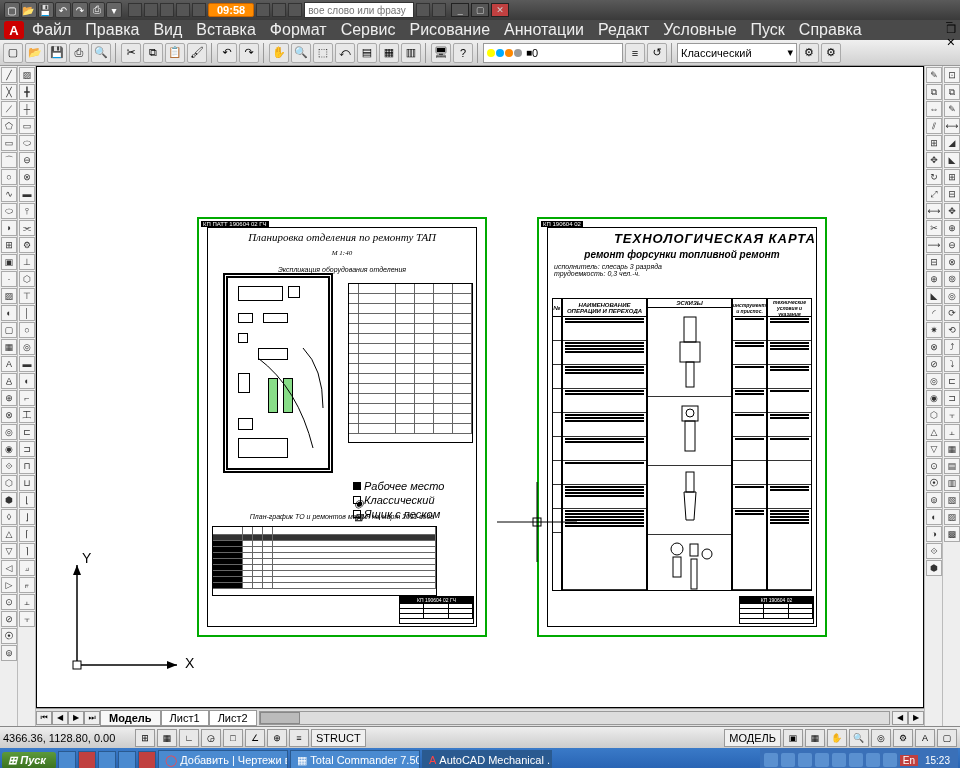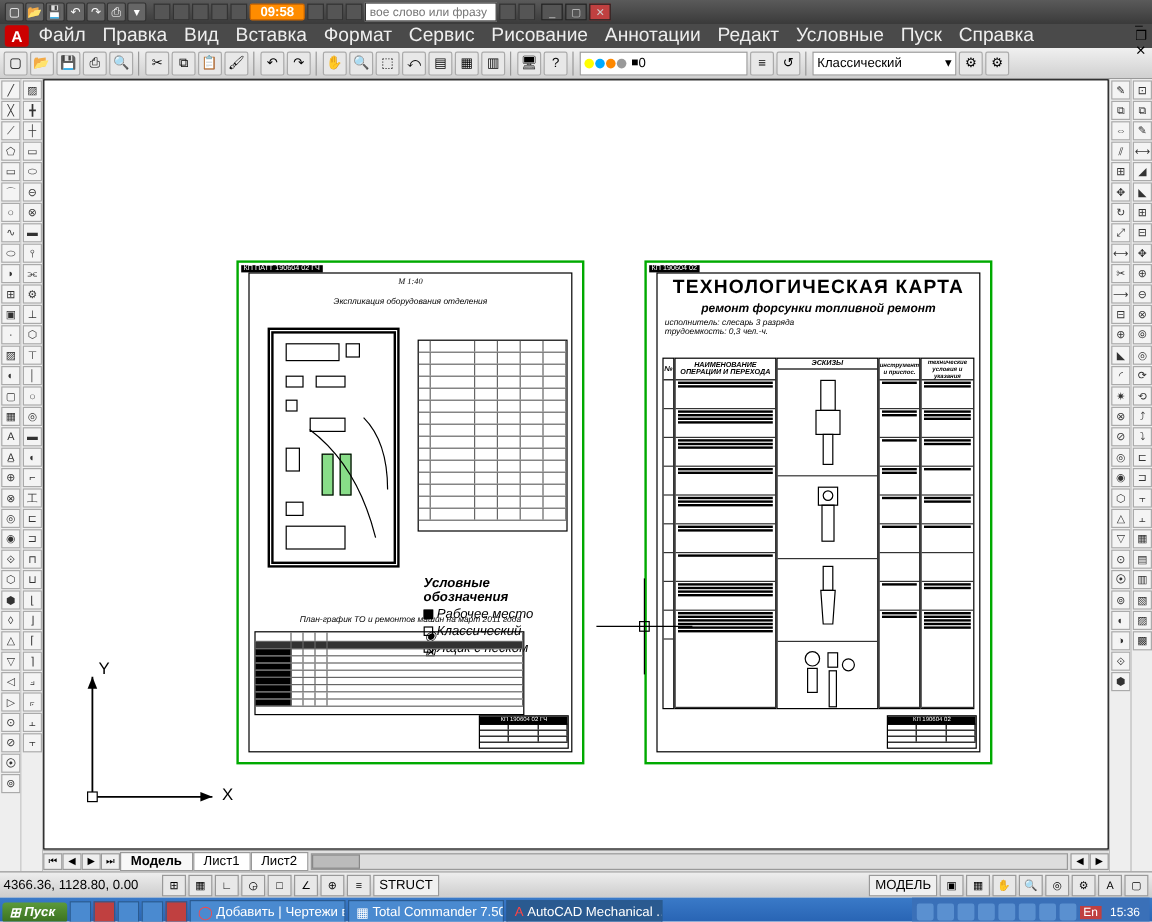--- a/index.html
+++ b/index.html
@@ -48,21 +48,21 @@
 
 .cursor { position:absolute; left:460px; top:415px; }
 .cursor svg { overflow:visible; }
 
 
 .sheet { position:absolute; background:#fff; border:2px solid #0a0;}
 .sheet.s1 { left:160px; top:150px; width:290px; height:420px; }
 .sheet.s2 { left:500px; top:150px; width:290px; height:420px; }
 .sheet .inner { position:absolute; left:8px; right:8px; top:8px; bottom:8px; border:1px solid #000;}
 .sheet .hdr { text-align:center; font-style:italic; font-family: 'Times New Roman', serif; font-size:11px; padding:3px 0;}
-.sheet .hdr2 { text-align:center; font-weight:bold; font-size:16px; letter-spacing:1px; padding:3px 0;}
+.sheet .hdr2 { text-align:right; font-weight:bold; font-size:13px; letter-spacing:1px; padding:3px 0;font-style:italic;}
 .sheet .sub { text-align:center; font-style:italic; font-size:10px;}
 .sheet .tiny { font-size:7px; font-style:italic;}
 .sheet .label-tl { position:absolute; top:2px; left:2px; font-size:6px; background:#000; color:#fff; padding:0 2px;}
 
 
 .floorplan { position:absolute; left:15px; top:45px; width:110px; height:200px; border:5px double #000;}
 .floorplan .room-item { position:absolute; border:1px solid #000; background:#fff; font-size:6px; display:flex; align-items:center; justify-content:center;}
 
 
 .mini-table { position:absolute; border:1px solid #000; font-size:5px;}
@@ -297,20 +297,21 @@
     <div class="t">⫠</div>
     <div class="t">⫟</div>
   </div>
 
   <div class="canvas-area">
     <div class="canvas">
 
       <div class="sheet s1">
         <div class="label-tl">КП ПАТТ 190604 02 ГЧ</div>
         <div class="inner">
+          <div class="hdr">Планировка отделения по ремонту ТАП</div>
           <div class="hdr tiny">М 1:40</div>
           <div class="tiny" style="text-align:center; margin-top:6px">Экспликация оборудования отделения</div>
 
           <div class="floorplan">
             <div class="room-item" style="left:10px;top:8px;width:45px;height:15px"></div>
             <div class="room-item" style="left:60px;top:8px;width:12px;height:12px"></div>
             <div class="room-item" style="left:10px;top:35px;width:15px;height:10px"></div>
             <div class="room-item" style="left:35px;top:35px;width:25px;height:10px"></div>
             <div class="room-item" style="left:10px;top:55px;width:10px;height:10px"></div>
             <div class="room-item" style="left:30px;top:70px;width:30px;height:12px"></div>
@@ -442,21 +443,20 @@
                 <div class="cell" style="flex:0 0 10px"></div>
                 <div class="cell" style="flex:2"></div>
                 <div class="cell"></div>
                 <div class="cell"></div>
                 <div class="cell"></div>
                 <div class="cell"></div>
               </div>
           </div>
 
           <div class="legend">
-            <div style="font-weight:bold">Условные обозначения</div>
             <div>
                 <span class="sym" style="background:#000"></span>
                 <span>Рабочее место</span>
               </div>
             <div>
                 <span class="sym">◉</span>
                 <span>Классический</span>
               </div>
             <div>
                 <span class="sym">⊠</span>
@@ -902,15 +902,15 @@
   <div class="tray">
     <div class="ic"></div>
     <div class="ic"></div>
     <div class="ic"></div>
     <div class="ic"></div>
     <div class="ic"></div>
     <div class="ic"></div>
     <div class="ic"></div>
     <div class="ic"></div>
     <div style="background:#c04040;color:#fff;padding:0 3px;font-size:10px">En</div>
-    <div class="clock">15:36</div>
+    <div class="clock">15:23</div>
   </div>
 </div>
 
 </body></html>

